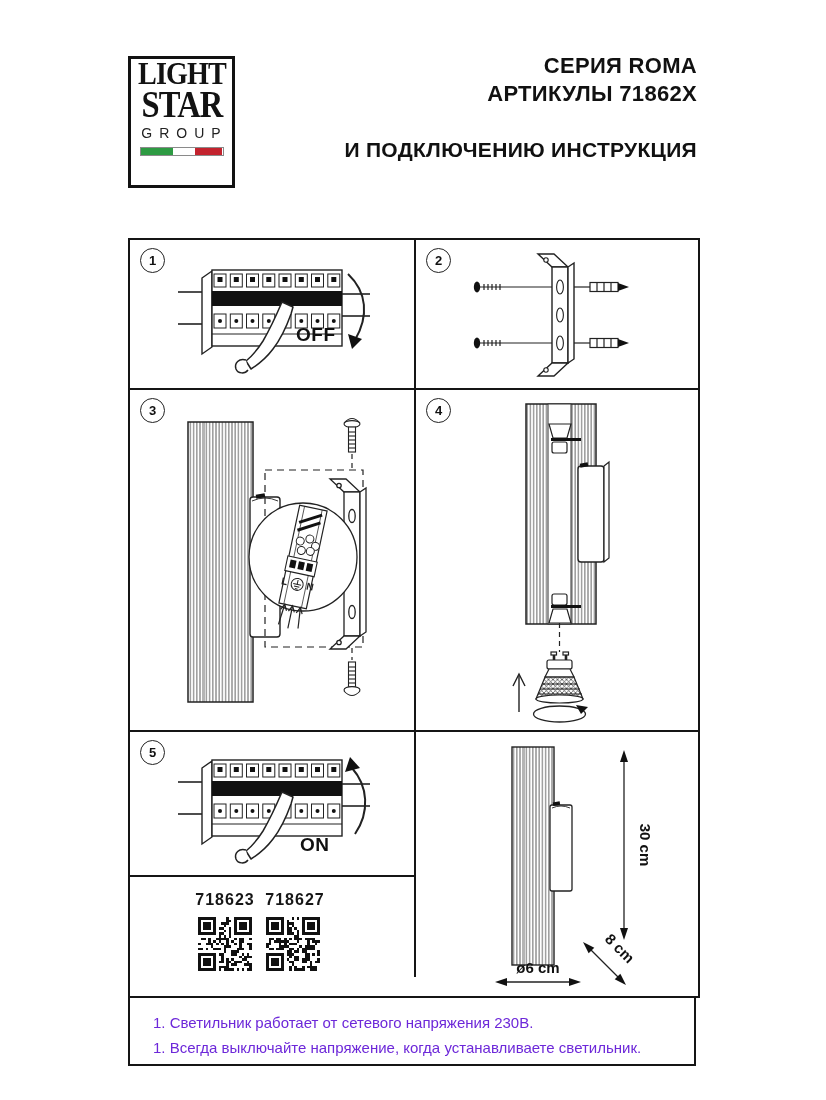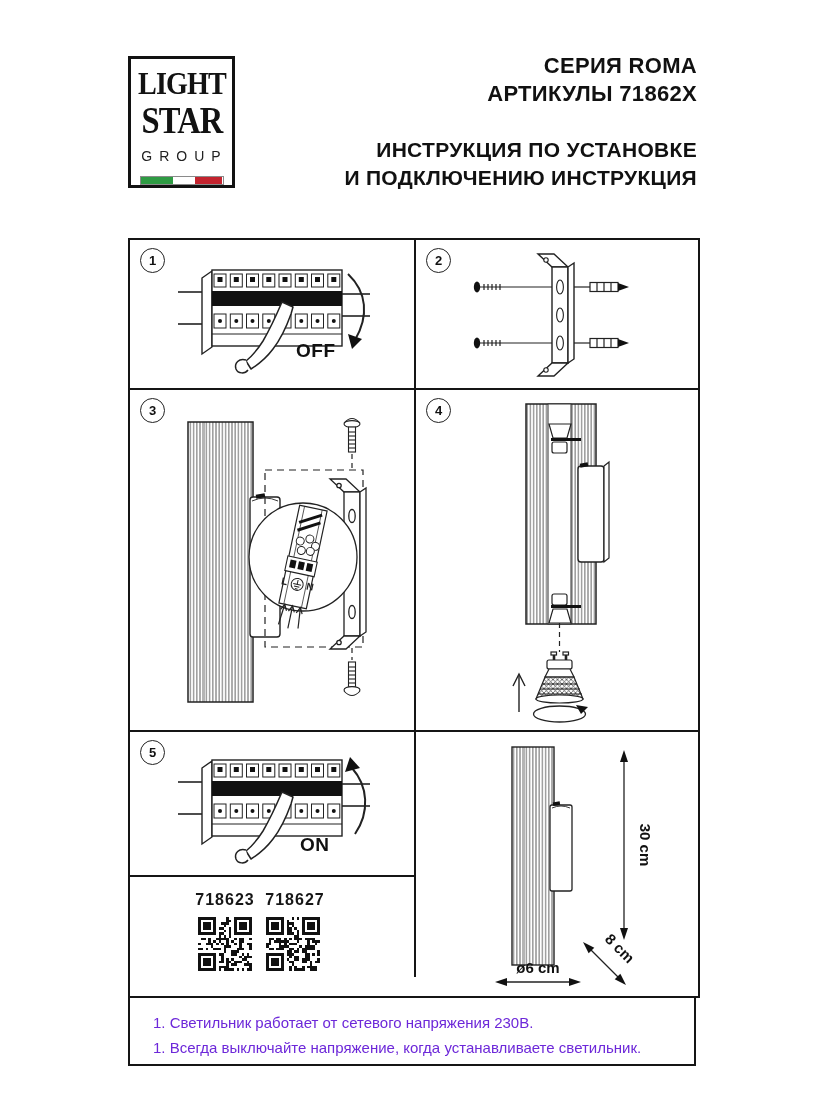--- a/index.html
+++ b/index.html
@@ -1,21 +1,21 @@
 <!DOCTYPE html>
 <html><head>
 <meta charset="utf-8">
 <style>
   html,body{margin:0;padding:0;background:#fff;}
   .page{position:relative;width:826px;height:1100px;background:#fff;overflow:hidden;
         font-family:"Liberation Sans",sans-serif;color:#111;}
   
   .logo-box{position:absolute;left:128px;top:56px;width:107px;height:132px;
             border:3px solid #121212;box-sizing:border-box;display:flex;flex-direction:column;
-            align-items:center;justify-content:space-between;padding-top:10px;background:#fff;}
+            align-items:center;justify-content:flex-start;background:#fff;}
   .logo-w1{font-family:"Liberation Serif",serif;font-weight:700;font-size:32px;line-height:0.88;
            letter-spacing:-1px;transform:scaleX(0.88);color:#121212;}
   .logo-w2{font-family:"Liberation Serif",serif;font-weight:700;font-size:37px;line-height:0.95;
            letter-spacing:-1px;transform:scaleX(0.88);color:#121212;}
   .logo-w3{font-size:14px;font-weight:400;letter-spacing:7px;margin-top:3px;padding-left:6px;color:#222;}
   .logo-flag{width:84px;height:9px;margin-top:6px;border:1px solid #8a8a8a;display:flex;box-sizing:border-box;}
   .flag-seg{height:100%;}
   .hdr-top{position:absolute;top:52px;right:129px;text-align:right;font-weight:700;
            font-size:22px;line-height:28px;letter-spacing:0.3px;}
   .hdr-title{position:absolute;top:136px;right:129px;text-align:right;font-weight:700;
@@ -70,21 +70,20 @@
       <div class="flag-seg" style="width:27%;background:#ffffff"></div>
       <div class="flag-seg" style="width:33%;background:#c3232e"></div>
     </div>
   </div>
 
   <div class="hdr-top">
     <div>СЕРИЯ ROMA</div>
     <div>АРТИКУЛЫ 71862X</div>
   </div>
   <div class="hdr-title">
-    <div>ИНСТРУКЦИЯ ПО УСТАНОВКЕ</div>
     <div>И ПОДКЛЮЧЕНИЮ ИНСТРУКЦИЯ</div>
   </div>
 
   <div class="grid">
 
     <div class="cell c1">
       <span class="badge">1</span>
       <svg class="art" style="left:32px;top:14px;width:230px;height:132px" viewBox="0 0 230 132">
         <g stroke="#222" stroke-width="1.4" fill="#fff">
           <polygon points="40,24 50,17 50,93 40,100"></polygon>
@@ -136,21 +135,21 @@
         </g>
         <g fill="#fff" stroke="#222" stroke-width="1.5" stroke-linejoin="round">
           <path d="M120,48 C114,62 108,75 101,87 C96,95 90,102 84,107 L89,115 C97,110 105,103 111,95 C118,86 124,74 129,60 L131,53 Z"></path>
           <path d="M84,106 C77,104 72,109 74,115 C76,120 83,120 86,116"></path>
         </g>
         <g>
           <path d="M186,20 C205,38 207,62 193,86" fill="none" stroke="#222" stroke-width="2"></path>
           <polygon points="190,95 186,80 200,85" fill="#111"></polygon>
         </g>
       </svg>
-      <span class="switch-label" style="left:166px;top:100px">OFF</span>
+      <span class="switch-label" style="left:166px;top:84px">OFF</span>
     </div>
 
     <div class="cell c2">
       <span class="badge">2</span>
       <svg class="art" style="left:16px;top:9px;width:250px;height:132px" viewBox="0 0 250 132">
         <g fill="#fff" stroke="#222" stroke-width="1.4">
           <polygon points="120,18 136,18 122,5 106,5"></polygon>
           <rect x="120" y="18" width="16" height="96"></rect>
           <polygon points="136,18 142,14 142,110 136,114"></polygon>
           <polygon points="120,114 136,114 122,127 106,127"></polygon>

